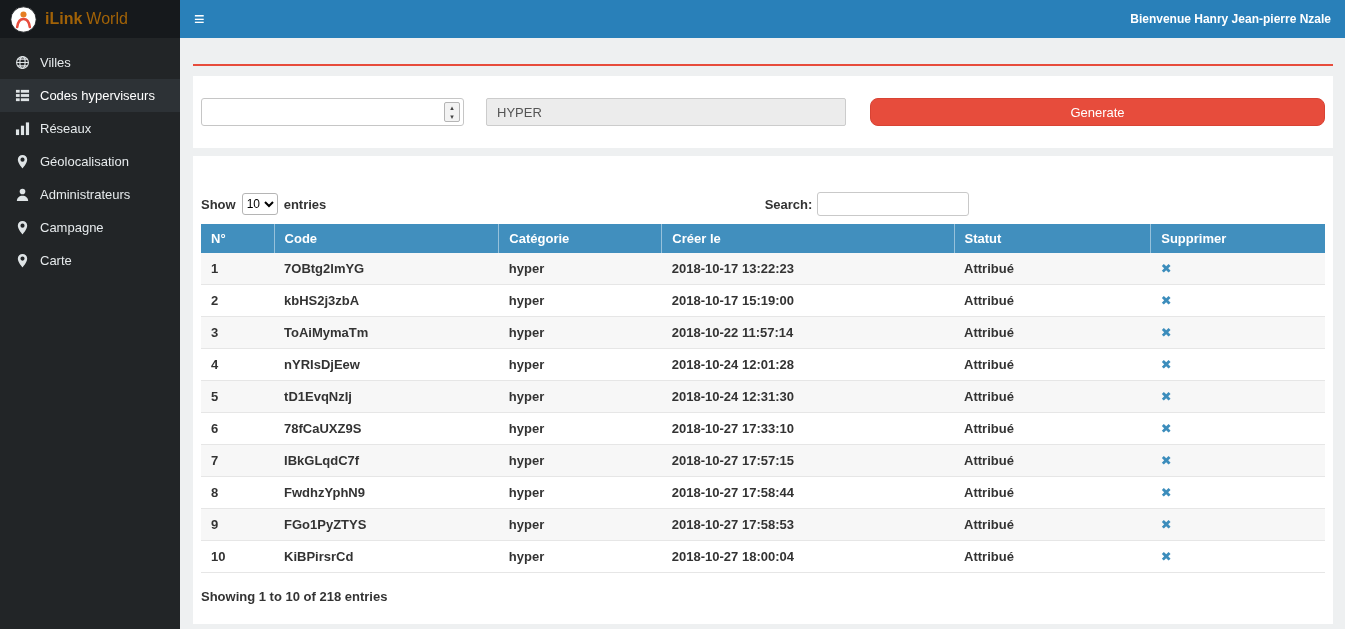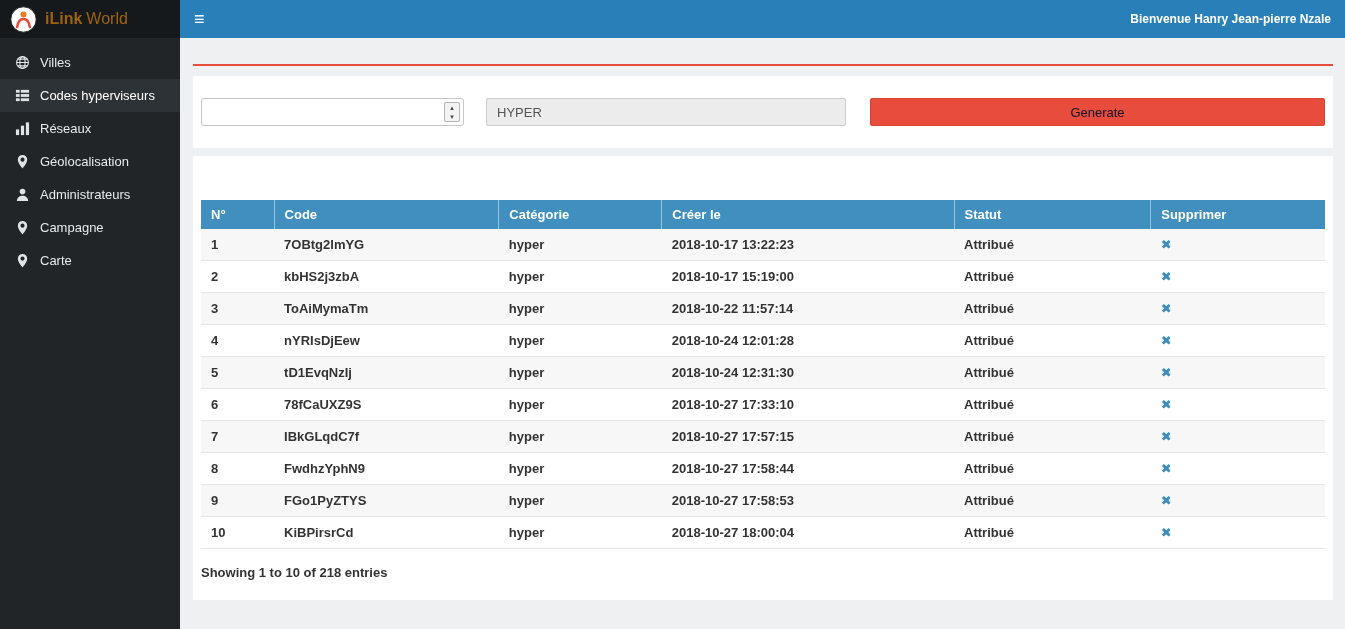--- a/index.html
+++ b/index.html
@@ -31,21 +31,21 @@
   .red-rule { border:0; border-top:2px solid #e74c3c; margin:12px 0 10px; }
   .panel { background:#fff; }
 
   
   .form-panel { display:flex; align-items:center; padding:22px 8px; }
   .num-wrap { position:relative; width:263px; height:28px; border:1px solid #c6c6c6; border-radius:3px; background:#fff; margin-right:22px; }
   .num-wrap input { width:100%; height:100%; border:0; outline:none; background:transparent; padding:0 28px 0 8px; font-size:13px; font-family:inherit; }
   .spinner { position:absolute; right:3px; top:3px; width:16px; height:20px; border:1px solid #b5b5b5; background:#f3f3f3; display:flex; flex-direction:column; cursor:pointer; border-radius:2px; }
   .spinner span { flex:1; display:flex; align-items:center; justify-content:center; font-size:7px; line-height:1; color:#444; }
   .cat-input { width:360px; height:28px; border:1px solid #ccc; background:#ececec; color:#555; font-size:13px; padding:0 10px; border-radius:2px; margin-right:24px; font-family:inherit; }
-  .generate-btn { flex:1; height:28px; background:#e74c3c; border:1px solid #d84334; color:#0f172a; font-size:13px; border-radius:2px; cursor:pointer; font-family:inherit; }
+  .generate-btn { flex:1; height:28px; background:#e74c3c; border:1px solid #d84334; color:#ffffff; font-size:13px; border-radius:8px; cursor:pointer; font-family:inherit; }
 
   
   .table-panel { margin-top:8px; padding:36px 8px 20px; }
   .controls { display:flex; align-items:center; font-size:13px; font-weight:700; color:#333; }
   .show-group { display:flex; align-items:center; gap:6px; }
   .show-group select { height:22px; font-size:12px; border:1px solid #b5b5b5; border-radius:3px; background:#fff; font-family:inherit; }
   .search-group { margin-left:39%; display:flex; align-items:center; gap:5px; }
   .search-group input { width:152px; height:24px; border:1px solid #c9c9c9; border-radius:3px; padding:0 6px; font-size:13px; font-family:inherit; }
 
   .codes-table { width:100%; border-collapse:collapse; margin-top:8px; font-size:13px; table-layout:fixed; }
@@ -167,20 +167,31 @@
           <span class="spinner">
             <span>▴</span>
             <span>▾</span>
           </span>
         </div>
         <input class="cat-input" disabled="" value="HYPER" style="">
         <button class="generate-btn">Generate</button>
       </section>
 
       <section class="panel table-panel">
+        <div class="controls">
+          <div class="show-group">
+            <span>Show</span>
+            <select><option>10</option></select>
+            <span>entries</span>
+          </div>
+          <div class="search-group">
+            <label>Search:</label>
+            <input value="" style="">
+          </div>
+        </div>
 
         <table class="codes-table">
           <thead>
               <tr>
                 <th>N°</th>
                 <th>Code</th>
                 <th>Catégorie</th>
                 <th>Créer le</th>
                 <th>Statut</th>
                 <th>Supprimer</th>

